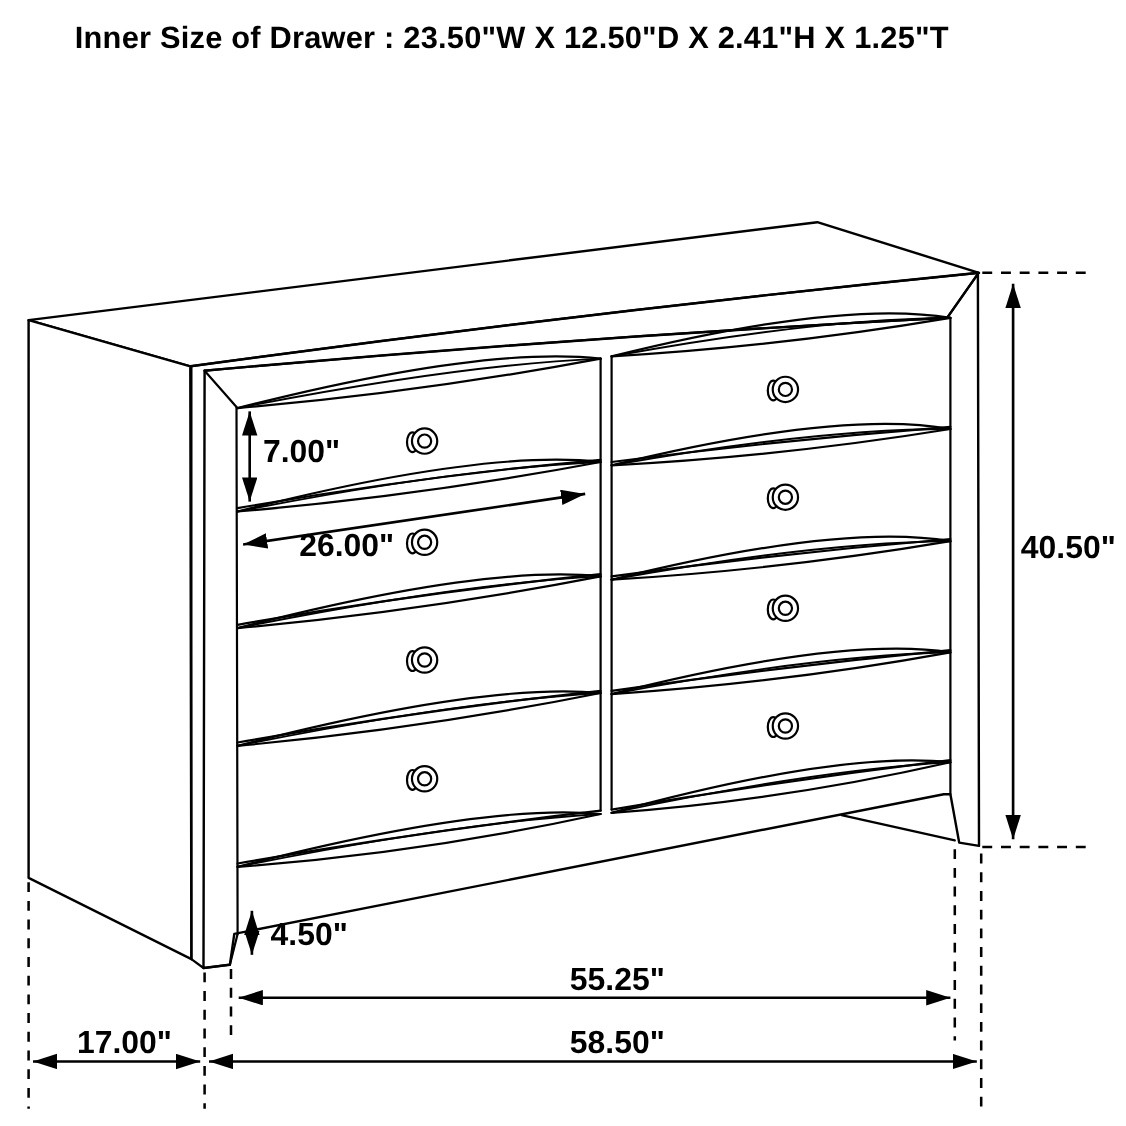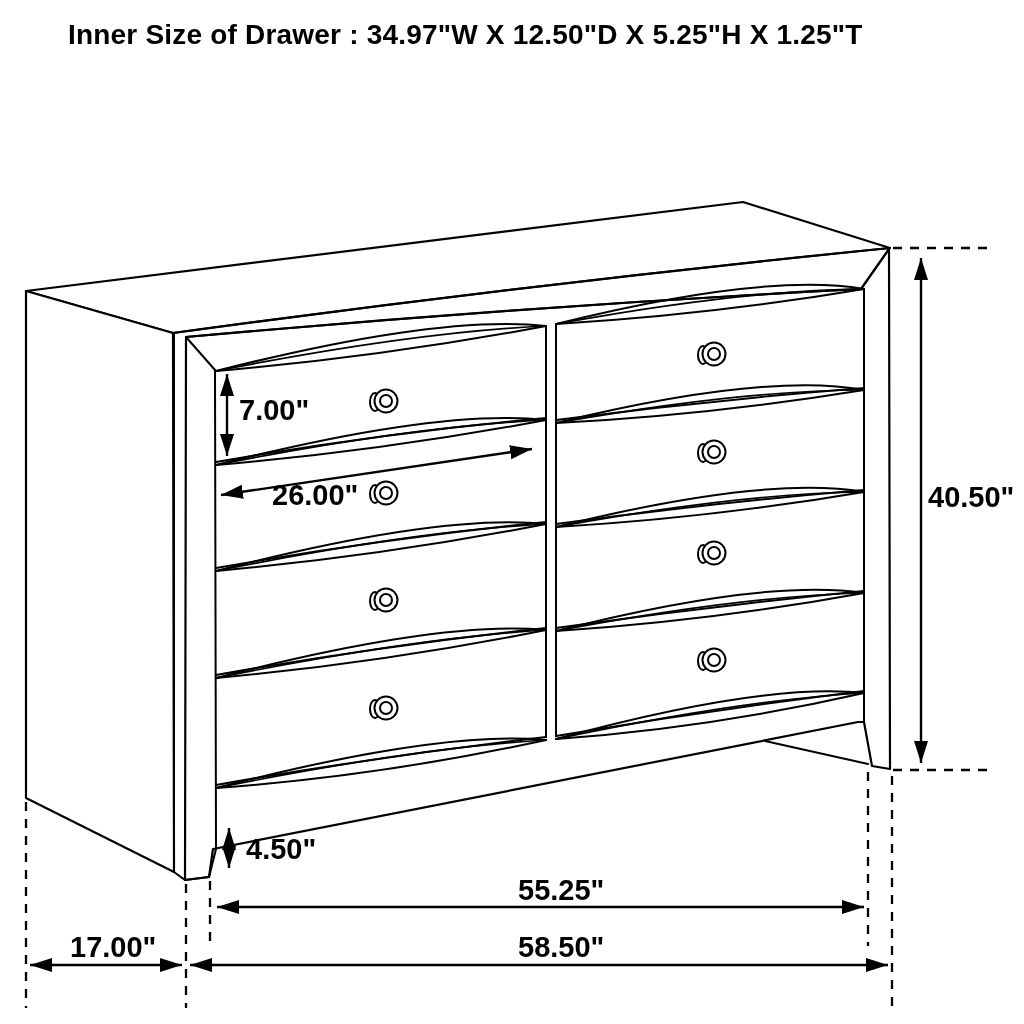--- a/index.html
+++ b/index.html
@@ -19,21 +19,21 @@
   .dim{fill:none;stroke:#000;stroke-width:2.4;}
   .dash{fill:none;stroke:#000;stroke-width:2.3;stroke-dasharray:9 8;}
   .knob{fill:#fff;stroke:#000;stroke-width:2;}
   .dlabel{font-family:"Liberation Sans",sans-serif;font-size:29px;font-weight:bold;fill:#000;}
 </style>
 </head>
 <body>
 
 <div class="canvas">
 
-  <div class="title">Inner Size of Drawer : 34.97"W X 12.50"D X 5.25"H X 1.25"T</div>
+  <div class="title">Inner Size of Drawer : 23.50"W X 12.50"D X 2.41"H X 1.25"T</div>
 
   <svg width="1024" height="1024" viewBox="0 0 1024 1024">
     <defs>
       <marker id="ah" markerUnits="userSpaceOnUse" markerWidth="24" markerHeight="16" refX="22" refY="7" orient="auto-start-reverse">
         <path d="M0,0 L22,7 L0,14 Z" fill="#000"></path>
       </marker>
     </defs>
 
     <g>
 

